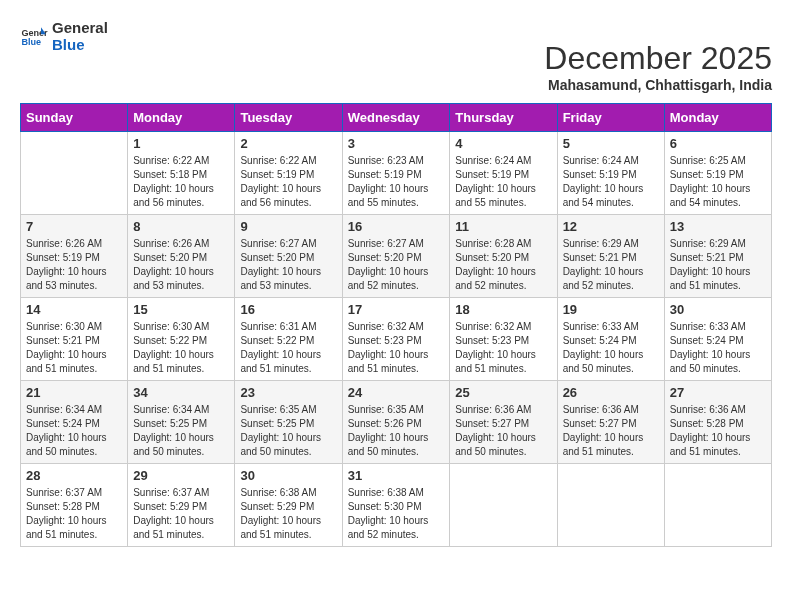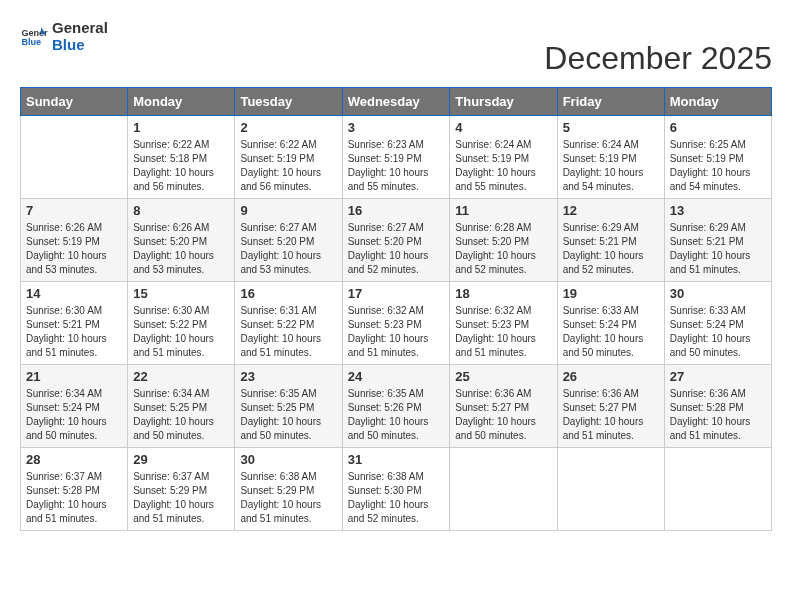--- a/index.html
+++ b/index.html
@@ -38,21 +38,21 @@
       font-size: 14px;
       color: #333;
       font-weight: bold;
     }
     table {
       width: 100%;
       border-collapse: collapse;
       font-size: 11px;
     }
     thead tr th {
-      background-color: #737373;
+      background-color: #a21caf;
       color: #fff;
       text-align: left;
       padding: 6px 5px;
       font-size: 13px;
       font-weight: bold;
       border: 1px solid #1565c0;
     }
     tbody tr td {
       border: 1px solid #ccc;
       vertical-align: top;
@@ -91,20 +91,21 @@
       <text x="2" y="32" font-size="13" font-weight="bold" fill="#1565c0" font-family="Arial">Blue</text>
       <polygon points="35,8 42,18 35,18" fill="#1565c0" transform="translate(-5, -2)"></polygon>
     </svg>
     <div>
       <div style="font-size:15px;font-weight:bold;color:#333;line-height:1.1;">General</div>
       <div style="font-size:15px;font-weight:bold;color:#1565c0;line-height:1.1;">Blue</div>
     </div>
   </div>
   <div class="title-block">
     <div class="month-title">December 2025</div>
+    <div class="location">Mahasamund, Chhattisgarh, India</div>
   </div>
 </div>
 
 <table>
   <thead>
     <tr id="header-row">
     <th>Sunday</th>
         <th>Monday</th>
         <th>Tuesday</th>
         <th>Wednesday</th>
@@ -200,21 +201,21 @@
           <div class="day-number">30</div>
           <div class="cell-text">Sunrise: 6:33 AM<br>Sunset: 5:24 PM<br>Daylight: 10 hours<br>and 50 minutes.</div>
         </td>
       </tr>
       <tr>
         <td>
           <div class="day-number">21</div>
           <div class="cell-text">Sunrise: 6:34 AM<br>Sunset: 5:24 PM<br>Daylight: 10 hours<br>and 50 minutes.</div>
         </td>
         <td>
-          <div class="day-number">22</div>
+          <div class="day-number">34</div>
           <div class="cell-text">Sunrise: 6:34 AM<br>Sunset: 5:25 PM<br>Daylight: 10 hours<br>and 50 minutes.</div>
         </td>
         <td>
           <div class="day-number">23</div>
           <div class="cell-text">Sunrise: 6:35 AM<br>Sunset: 5:25 PM<br>Daylight: 10 hours<br>and 50 minutes.</div>
         </td>
         <td>
           <div class="day-number">24</div>
           <div class="cell-text">Sunrise: 6:35 AM<br>Sunset: 5:26 PM<br>Daylight: 10 hours<br>and 50 minutes.</div>
         </td>

